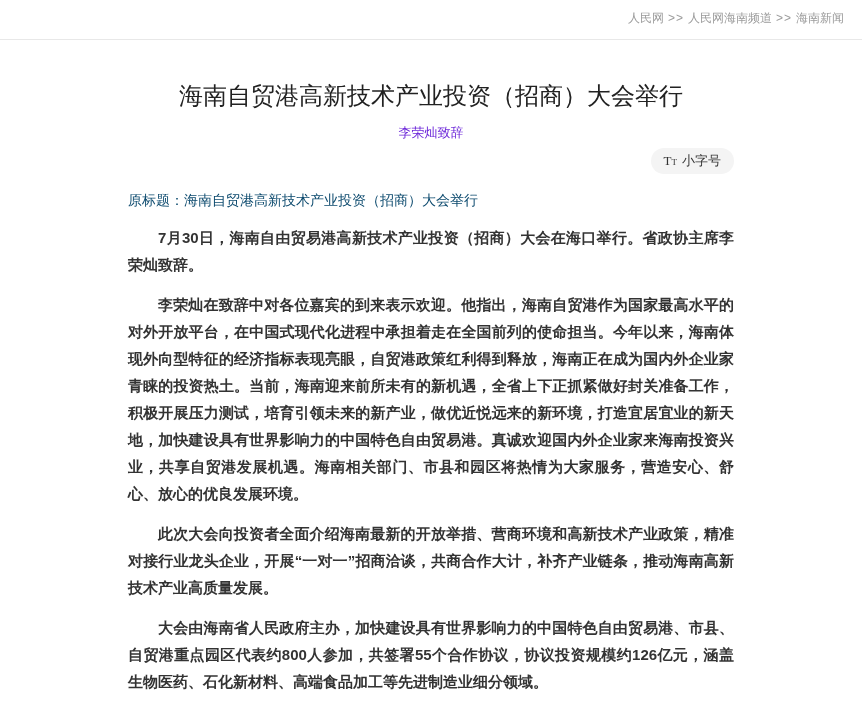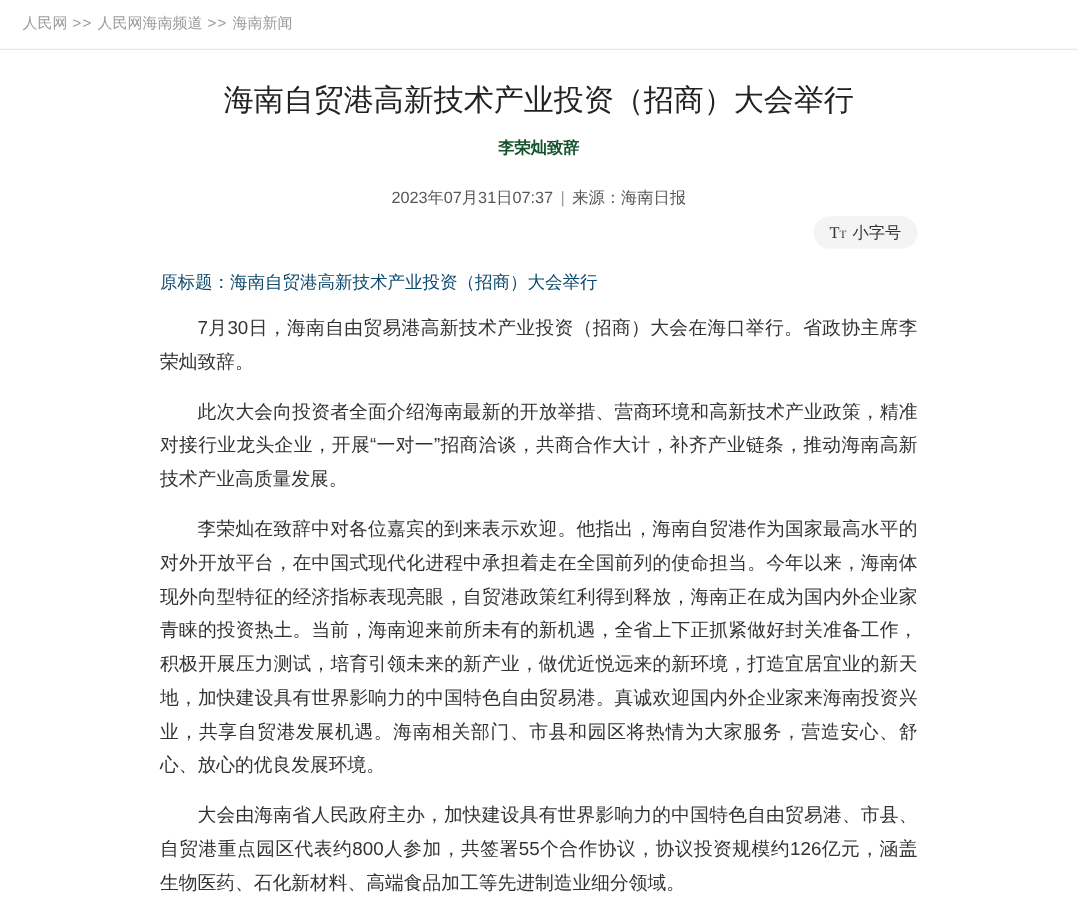--- a/index.html
+++ b/index.html
@@ -9,45 +9,45 @@
     color: #333;
   }
   body { width: 862px; min-height: 725px; margin: 0 auto; overflow-x: hidden; }
 
   
   .breadcrumb-bar {
     padding: 10px 18px 12px 18px;
     border-bottom: 1px solid #e8e8e8;
     font-size: 12px;
     color: #9b9b9b;
+    text-align: right;
   }
   .breadcrumb-bar a.crumb {
     color: #9b9b9b;
     text-decoration: none;
     cursor: pointer;
   }
   .crumb-sep { margin: 0 4px; color: #9b9b9b; letter-spacing: 1px; }
 
   
   .article-wrap { width: 606px; margin: 0 auto; }
 
   .article-title {
-    margin-top: 25px;
+    margin-top: 40px;
     text-align: center;
     font-size: 24px;
     font-weight: 400;
     color: #222;
     line-height: 32px;
   }
   .article-subtitle {
     margin-top: 12px;
     text-align: center;
     font-size: 13px;
-    color: #14532d;
-    font-weight: bold;
+    color: #6d28d9;
   }
   .article-meta {
     margin-top: 22px;
     text-align: center;
     font-size: 13px;
     color: #555;
   }
   .article-meta .meta-sep { margin: 0 6px; color: #999; }
   .article-meta a.source-link { color: #555; text-decoration: none; cursor: pointer; }
 
@@ -73,21 +73,21 @@
   .tt-big { font-size: 13px; font-family: "Liberation Serif", "DejaVu Serif", serif; }
   .tt-small { font-size: 9px; font-family: "Liberation Serif", "DejaVu Serif", serif; }
 
   .original-title {
     margin-top: 16px;
     font-size: 14px;
     color: #0c4a6e;
     line-height: 21px;
   }
 
-  .article-body { margin-top: 6px; }
+  .article-body { margin-top: 6px; font-weight: bold; }
   .article-body p {
     font-size: 15px;
     line-height: 27px;
     color: #333;
     text-indent: 2em;
     margin: 13px 0;
     text-align: justify;
   }
 </style>
 </head>
@@ -96,37 +96,34 @@
 <div class="breadcrumb-bar">
   <a class="crumb">人民网</a><span class="crumb-sep">&gt;&gt;</span><a class="crumb">人民网海南频道</a><span class="crumb-sep">&gt;&gt;</span><a class="crumb">海南新闻</a>
 </div>
 
 <div class="article-wrap">
 
   <h1 class="article-title">海南自贸港高新技术产业投资（招商）大会举行</h1>
 
   <div class="article-subtitle">李荣灿致辞</div>
 
-  <div class="article-meta">
-    <span>2023年07月31日07:37</span><span class="meta-sep">|</span><span>来源：</span><a class="source-link">海南日报</a>
-  </div>
 
   <div class="toolbar-row">
     <button class="font-size-btn">
       <span class="tt-icon">
           <span class="tt-big">T</span>
           <span class="tt-small">T</span>
         </span>
       <span>小字号</span>
     </button>
   </div>
 
   <div class="original-title">原标题：海南自贸港高新技术产业投资（招商）大会举行</div>
 
   <div class="article-body">
     <p>7月30日，海南自由贸易港高新技术产业投资（招商）大会在海口举行。省政协主席李荣灿致辞。</p>
+    <p>李荣灿在致辞中对各位嘉宾的到来表示欢迎。他指出，海南自贸港作为国家最高水平的对外开放平台，在中国式现代化进程中承担着走在全国前列的使命担当。今年以来，海南体现外向型特征的经济指标表现亮眼，自贸港政策红利得到释放，海南正在成为国内外企业家青睐的投资热土。当前，海南迎来前所未有的新机遇，全省上下正抓紧做好封关准备工作，积极开展压力测试，培育引领未来的新产业，做优近悦远来的新环境，打造宜居宜业的新天地，加快建设具有世界影响力的中国特色自由贸易港。真诚欢迎国内外企业家来海南投资兴业，共享自贸港发展机遇。海南相关部门、市县和园区将热情为大家服务，营造安心、舒心、放心的优良发展环境。</p>
     <p>此次大会向投资者全面介绍海南最新的开放举措、营商环境和高新技术产业政策，精准对接行业龙头企业，开展“一对一”招商洽谈，共商合作大计，补齐产业链条，推动海南高新技术产业高质量发展。</p>
-    <p>李荣灿在致辞中对各位嘉宾的到来表示欢迎。他指出，海南自贸港作为国家最高水平的对外开放平台，在中国式现代化进程中承担着走在全国前列的使命担当。今年以来，海南体现外向型特征的经济指标表现亮眼，自贸港政策红利得到释放，海南正在成为国内外企业家青睐的投资热土。当前，海南迎来前所未有的新机遇，全省上下正抓紧做好封关准备工作，积极开展压力测试，培育引领未来的新产业，做优近悦远来的新环境，打造宜居宜业的新天地，加快建设具有世界影响力的中国特色自由贸易港。真诚欢迎国内外企业家来海南投资兴业，共享自贸港发展机遇。海南相关部门、市县和园区将热情为大家服务，营造安心、舒心、放心的优良发展环境。</p>
     <p>大会由海南省人民政府主办，加快建设具有世界影响力的中国特色自由贸易港、市县、自贸港重点园区代表约800人参加，共签署55个合作协议，协议投资规模约126亿元，涵盖生物医药、石化新材料、高端食品加工等先进制造业细分领域。</p>
 
   </div>
 
 </div>
 
 </body></html>

